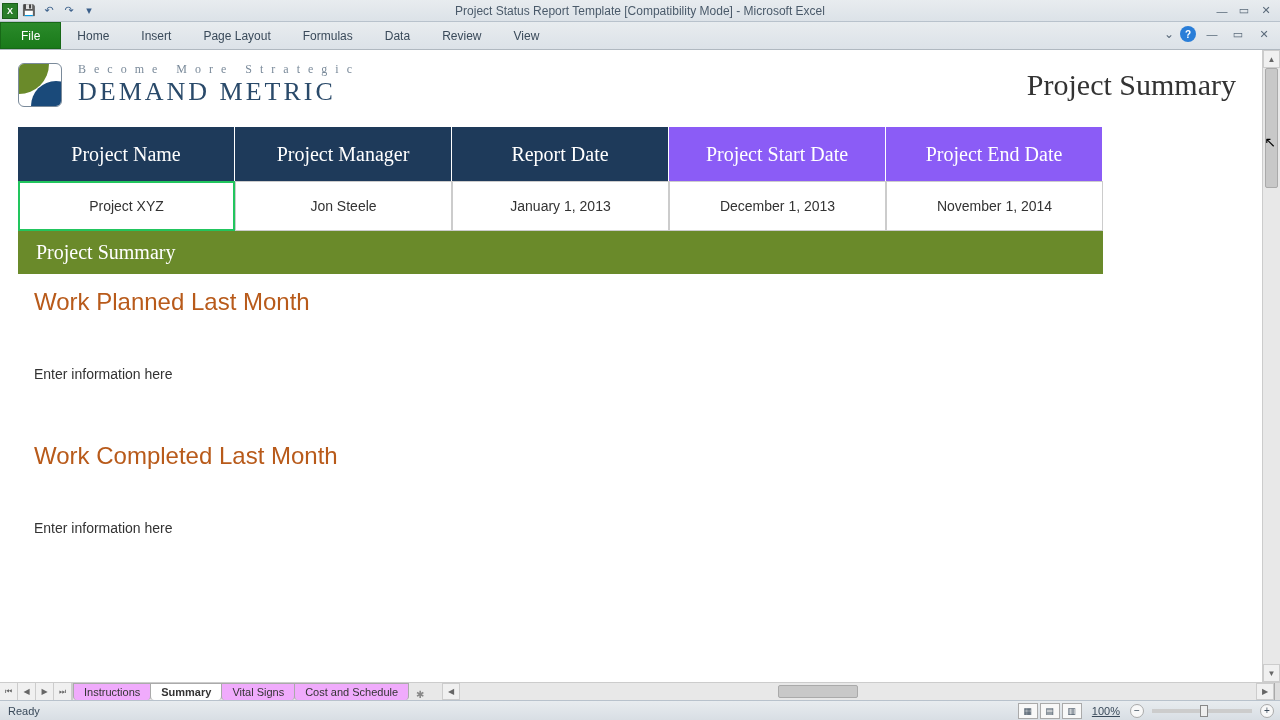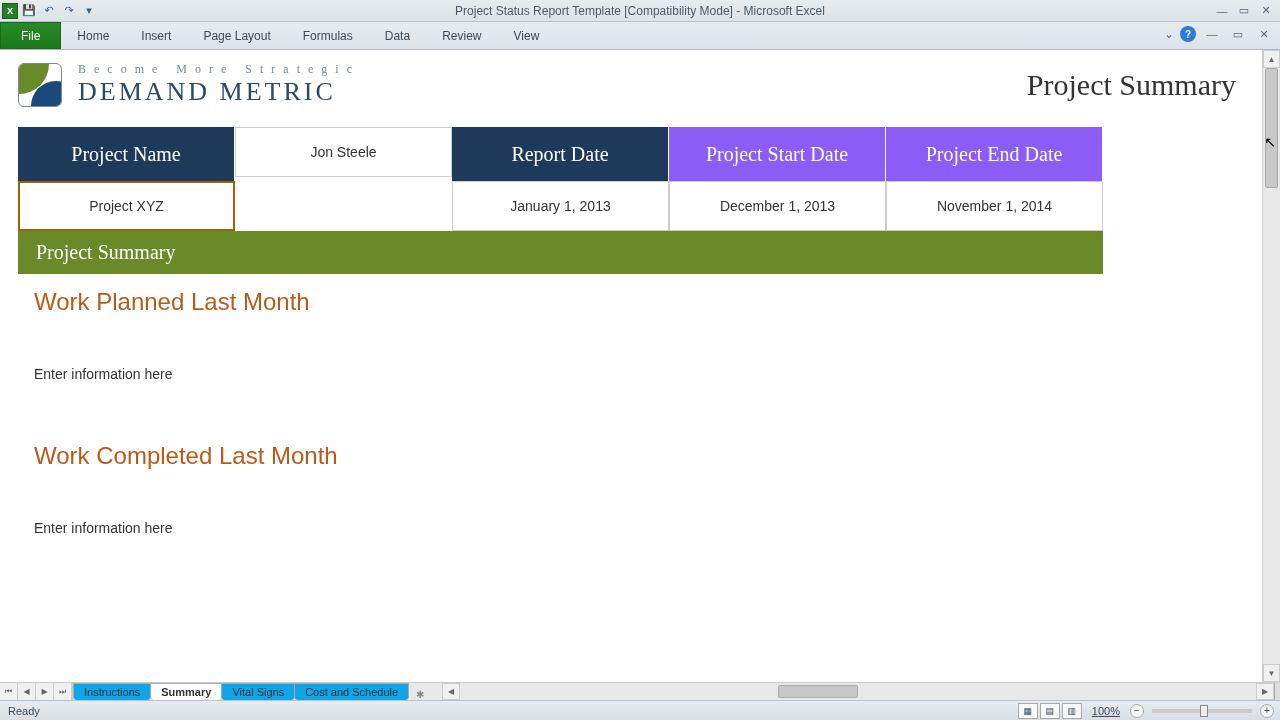--- a/index.html
+++ b/index.html
@@ -34,21 +34,21 @@
 .brand { color: #2a4a6a; font-size: 26px; letter-spacing: 3px; font-family: Georgia, serif; }
 .page-title { margin-left: auto; color: #333; font-size: 30px; font-family: Georgia, serif; padding-right: 8px; }
 
 
 .proj-table { display: flex; margin: 12px 0 0 18px; width: 1085px; }
 .proj-col { flex: 1; display: flex; flex-direction: column; }
 .proj-head { height: 54px; display: flex; align-items: center; justify-content: center; color: #fff; font-size: 20px; font-family: Georgia, serif; border-right: 1px solid #fff; }
 .head-blue { background: #1e3a5a; }
 .head-orange { background: #8b5cf6; }
 .proj-cell { height: 50px; display: flex; align-items: center; justify-content: center; border: 1px solid #ccc; font-size: 14px; font-family: Arial, sans-serif; color: #333; background: #fff; }
-.proj-cell.selected { border: 2px solid #a16207; }
+.proj-cell.selected { border: 2px solid #22c55e; }
 
 
 .section-bar { background: #6a8a2a; color: #fff; padding: 10px 18px; font-size: 20px; font-family: Georgia, serif; margin-left: 18px; width: 1085px; }
 
 
 .content-section { padding: 14px 18px 0 34px; }
 .sect-heading { color: #b85a1a; font-size: 24px; font-family: Arial, sans-serif; margin-bottom: 50px; }
 .sect-text { color: #333; font-size: 14px; font-family: Arial, sans-serif; margin-bottom: 60px; }
 .sect-heading.last { margin-bottom: 0; }
 
@@ -56,21 +56,21 @@
 .vscroll { position: absolute; right: 0; top: 50px; bottom: 38px; width: 18px; background: #e8e8e8; border-left: 1px solid #ccc; }
 .vscroll-btn { height: 18px; background: #f0f0f0; border: 1px solid #ccc; display: flex; align-items: center; justify-content: center; font-size: 8px; color: #666; cursor: pointer; }
 .vscroll-thumb { position: absolute; top: 18px; left: 2px; right: 2px; height: 120px; background: #c8c8c8; border: 1px solid #aaa; border-radius: 2px; cursor: pointer; }
 .vscroll-btn.down { position: absolute; bottom: 0; width: 100%; }
 
 
 .hscroll-row { position: absolute; bottom: 20px; left: 0; right: 0; height: 18px; background: #e8e8e8; border-top: 1px solid #ccc; display: flex; align-items: stretch; }
 .sheet-nav { display: flex; border-right: 1px solid #ccc; }
 .sheet-nav-btn { width: 18px; display: flex; align-items: center; justify-content: center; border-right: 1px solid #ccc; font-size: 8px; color: #666; cursor: pointer; background: #f0f0f0; }
 .sheet-tabs { display: flex; align-items: flex-end; }
-.sheet-tab { padding: 2px 10px; background: #0ea5e9; border: 1px solid #aaa; border-bottom: none; border-radius: 0 0 4px 4px; margin-right: -1px; font-size: 11px; color: #333; cursor: pointer; }
+.sheet-tab { padding: 2px 10px; background: #f0abfc; border: 1px solid #aaa; border-bottom: none; border-radius: 0 0 4px 4px; margin-right: -1px; font-size: 11px; color: #333; cursor: pointer; }
 .sheet-tab.active { background: #fff; font-weight: bold; }
 .new-sheet { width: 24px; display: flex; align-items: center; justify-content: center; font-size: 10px; color: #888; cursor: pointer; }
 .hscroll-track { flex: 1; position: relative; margin-left: 10px; display: flex; }
 .hscroll-btn { width: 18px; background: #f0f0f0; border: 1px solid #ccc; display: flex; align-items: center; justify-content: center; font-size: 8px; color: #666; cursor: pointer; }
 .hscroll-mid { flex: 1; background: #e8e8e8; position: relative; }
 .hscroll-thumb { position: absolute; left: 40%; width: 80px; top: 2px; bottom: 2px; background: #c8c8c8; border: 1px solid #aaa; border-radius: 2px; cursor: pointer; }
 .hscroll-split { width: 6px; background: #ddd; border-left: 1px solid #aaa; }
 
 
 .statusbar { position: absolute; bottom: 0; left: 0; right: 0; height: 20px; background: linear-gradient(#e8ecef,#d8dee4); border-top: 1px solid #b8c2cc; display: flex; align-items: center; font-size: 11px; color: #3a4a5a; justify-content: center; }
@@ -130,20 +130,21 @@
     </div>
     <div class="page-title">Project Summary</div>
   </div>
 
   <div class="proj-table">
     <div class="proj-col">
       <div class="proj-head head-blue">Project Name</div>
       <div class="proj-cell selected">Project XYZ</div>
     </div>
     <div class="proj-col">
+      <div class="proj-head head-blue">Project Manager</div>
       <div class="proj-cell">Jon Steele</div>
     </div>
     <div class="proj-col">
       <div class="proj-head head-blue">Report Date</div>
       <div class="proj-cell">January 1, 2013</div>
     </div>
     <div class="proj-col">
       <div class="proj-head head-orange">Project Start Date</div>
       <div class="proj-cell">December 1, 2013</div>
     </div>

